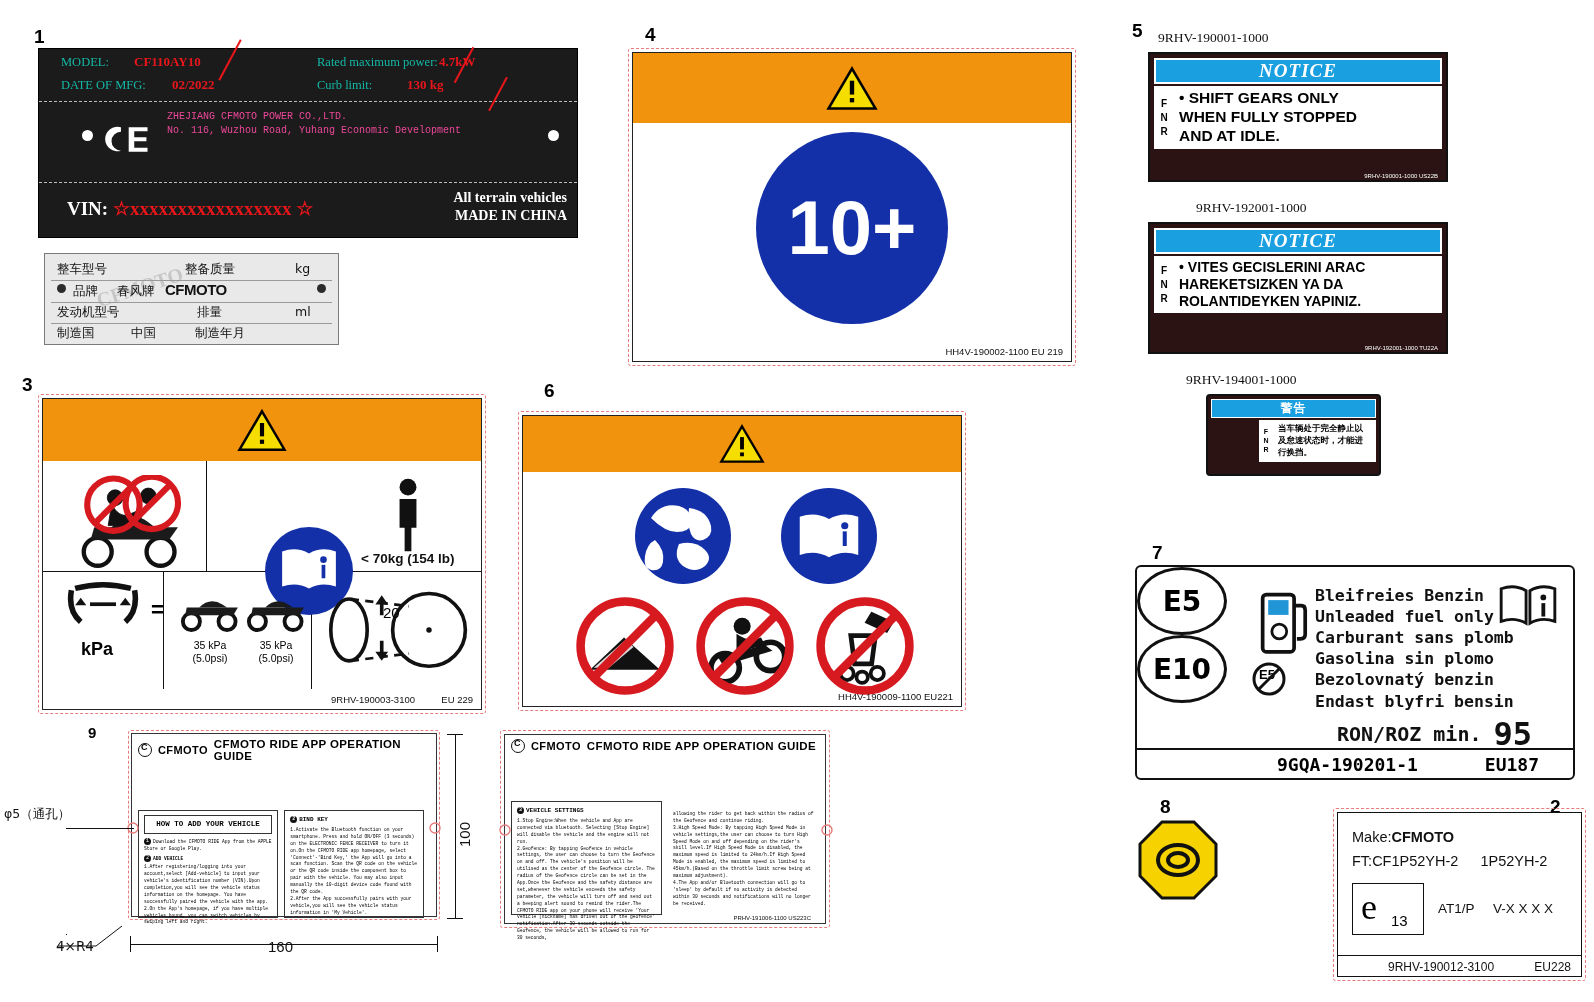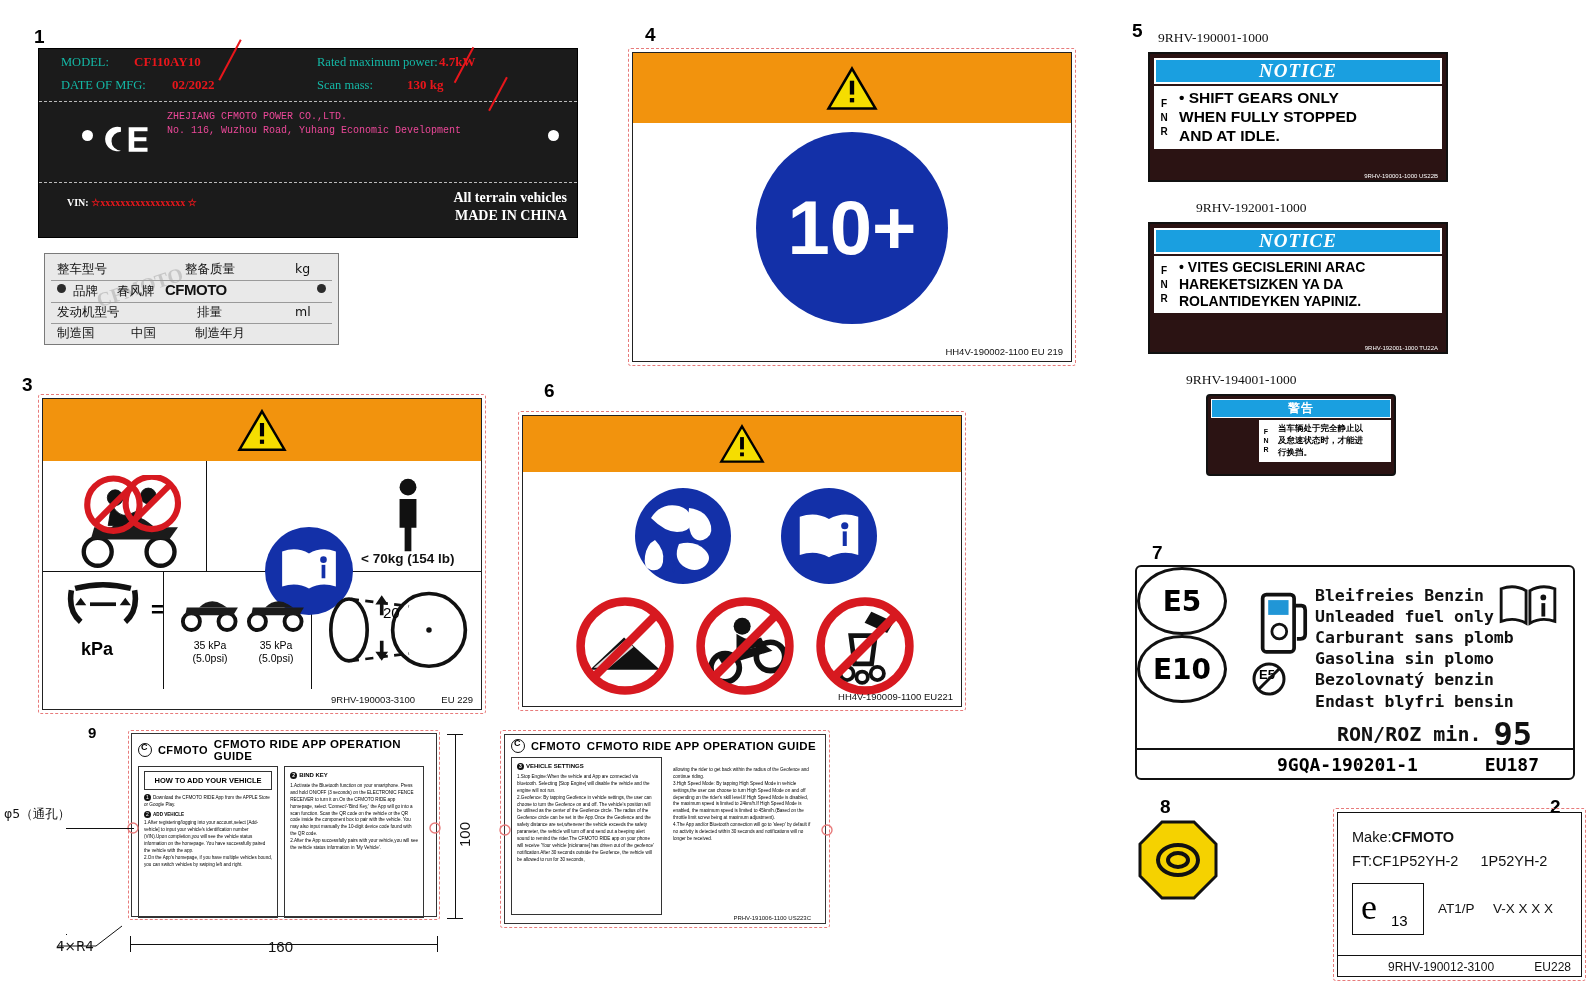--- a/index.html
+++ b/index.html
@@ -46,21 +46,21 @@
     position:absolute; width:11px; height:11px; border-radius:50%; background:#fff;
   }
   #plate1 .addr {
     position:absolute; left:128px; top:8px; right:6px;
     font-family:Liberation Mono, monospace; font-size:10px; line-height:1.42;
     color:#ec4899;
   }
   #plate1 .bot { position:relative; height:54px; }
   #plate1 .vin {
     position:absolute; left:28px; top:14px;
-    font-family:"Liberation Serif", serif; font-weight:bold; font-size:10px;
+    font-family:"Liberation Serif", serif; font-weight:bold; font-size:19px;
   }
   #plate1 .vinval {
     color:#e8161b; font-weight:bold; letter-spacing:0px;
   }
   #plate1 .atv {
     position:absolute; right:10px; top:6px; text-align:right;
     font-family:"Liberation Serif", serif; font-weight:bold; font-size:14px; line-height:1.25;
   }
   #plate1 .slash {
     position:absolute; width:2px; background:#e8161b; transform-origin:center;
@@ -121,21 +121,21 @@
   
   .guide { position:absolute; background:#fff; border:1px solid #333; box-sizing:border-box; }
   .guide .hdr {
     display:flex; align-items:center; gap:6px; padding:4px 6px;
     font-weight:bold; font-size:11.5px; letter-spacing:.4px;
     font-family:"Liberation Sans", sans-serif;
   }
   .guide .cols { display:flex; gap:6px; padding:0 6px 6px 6px; }
   .guide .col {
     border:1px solid #333; padding:4px 5px; font-size:4.6px; line-height:1.5;
-    box-sizing:border-box; font-family:Liberation Sans, sans-serif;
+    box-sizing:border-box; font-family:Liberation Mono, monospace;margin-top:44px;
   }
   .guide .coltitle { font-size:6px; font-weight:bold; margin-bottom:3px; }
   .guide .btnbox {
     border:1px solid #333; text-align:center; font-weight:bold; font-size:7.5px;
     padding:3px 0; margin-bottom:4px;
   }
   .bullet {
     display:inline-block; width:7px; height:7px; border-radius:50%; background:#111;
     color:#fff; font-size:5px; text-align:center; line-height:7px; margin-right:2px;
     vertical-align:middle;
@@ -215,21 +215,21 @@
 <div class="num" style="left:88px; top:724px; font-size:15px;">9</div>
 
 <div id="plate1">
   <div class="top">
     <div class="lbl" style="left:22px; top:6px;">MODEL:</div>
     <div class="red" style="left:95px; top:5px;">CF110AY10</div>
     <div class="lbl" style="left:22px; top:29px;">DATE OF MFG:</div>
     <div class="red" style="left:133px; top:28px;">02/2022</div>
     <div class="lbl" style="left:278px; top:6px;">Rated maximum power:</div>
     <div class="red" style="left:400px; top:5px;">4.7kW</div>
-    <div class="lbl" style="left:278px; top:29px;">Scan mass:</div>
+    <div class="lbl" style="left:278px; top:29px;">Curb limit:</div>
     <div class="red" style="left:368px; top:28px;">130 kg</div>
     <div class="slash" style="left:190px; top:-12px; height:46px; transform:rotate(28deg);"></div>
     <div class="slash" style="left:424px; top:-4px; height:40px; transform:rotate(28deg);"></div>
     <div class="slash" style="left:458px; top:26px; height:38px; transform:rotate(28deg);"></div>
   </div>
   <div class="mid">
     <div class="dot" style="left:43px; top:28px;"></div>
     <div class="dot" style="right:18px; top:28px;"></div>
 
     <svg class="ce" viewBox="0 0 130 58" style="left:62px; top:8px; width:72px; height:58px;">
@@ -552,21 +552,21 @@
       <span>R</span>
     </div>
     <div class="txt" style="white-space:pre-line; font-size:14px;">• VITES GECISLERINI ARAC
 HAREKETSIZKEN YA DA
 ROLANTIDEYKEN YAPINIZ.</div>
   </div>
   <div class="sub">9RHV-192001-1000 TU22A</div>
 </div>
 
 <div class="partno" style="left:1186px; top:372px;">9RHV-194001-1000</div>
-<div class="notice" style="left:1206px; top:394px; width:190px; height:82px; border-radius:4px;">
+<div class="notice" style="left:1206px; top:394px; width:175px; height:82px; border-radius:4px;">
   <div class="band" style="font-size:12px; font-style:normal; margin:3px 3px 2px 3px; border-width:1.5px; font-family:'DejaVu Sans',sans-serif;">警告</div>
   <div class="body" style="margin:0 3px 3px 3px;padding-left:48px;">
     <div class="fnr" style="width:14px; font-size:7px; gap:2px;">
       <span>F</span>
       <span>N</span>
       <span>R</span>
     </div>
     <div class="txt" style="white-space:pre-line; font-size:8.5px; line-height:1.4; font-family:'DejaVu Sans',sans-serif;">当车辆处于完全静止以
 及怠速状态时，才能进
 行换挡。</div>

